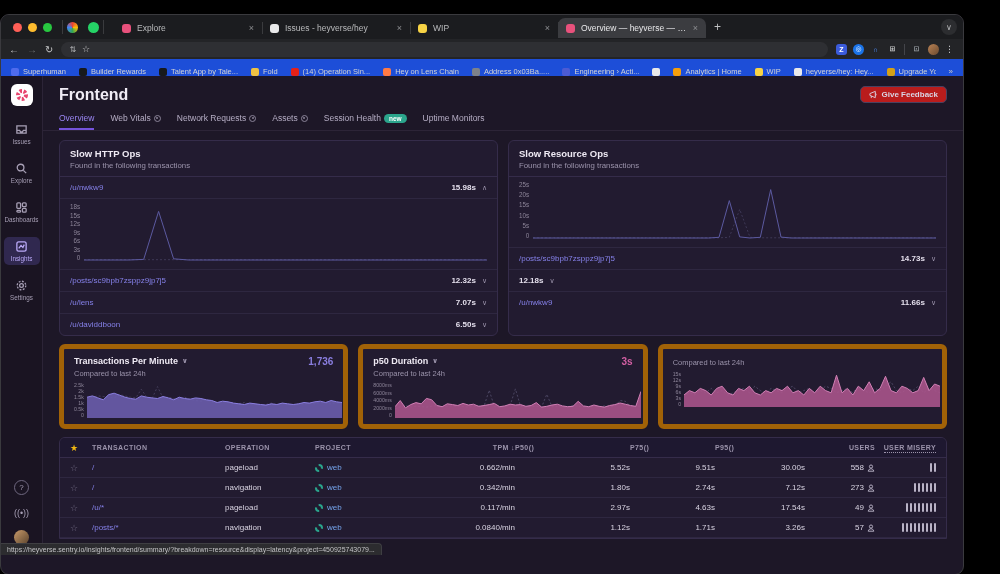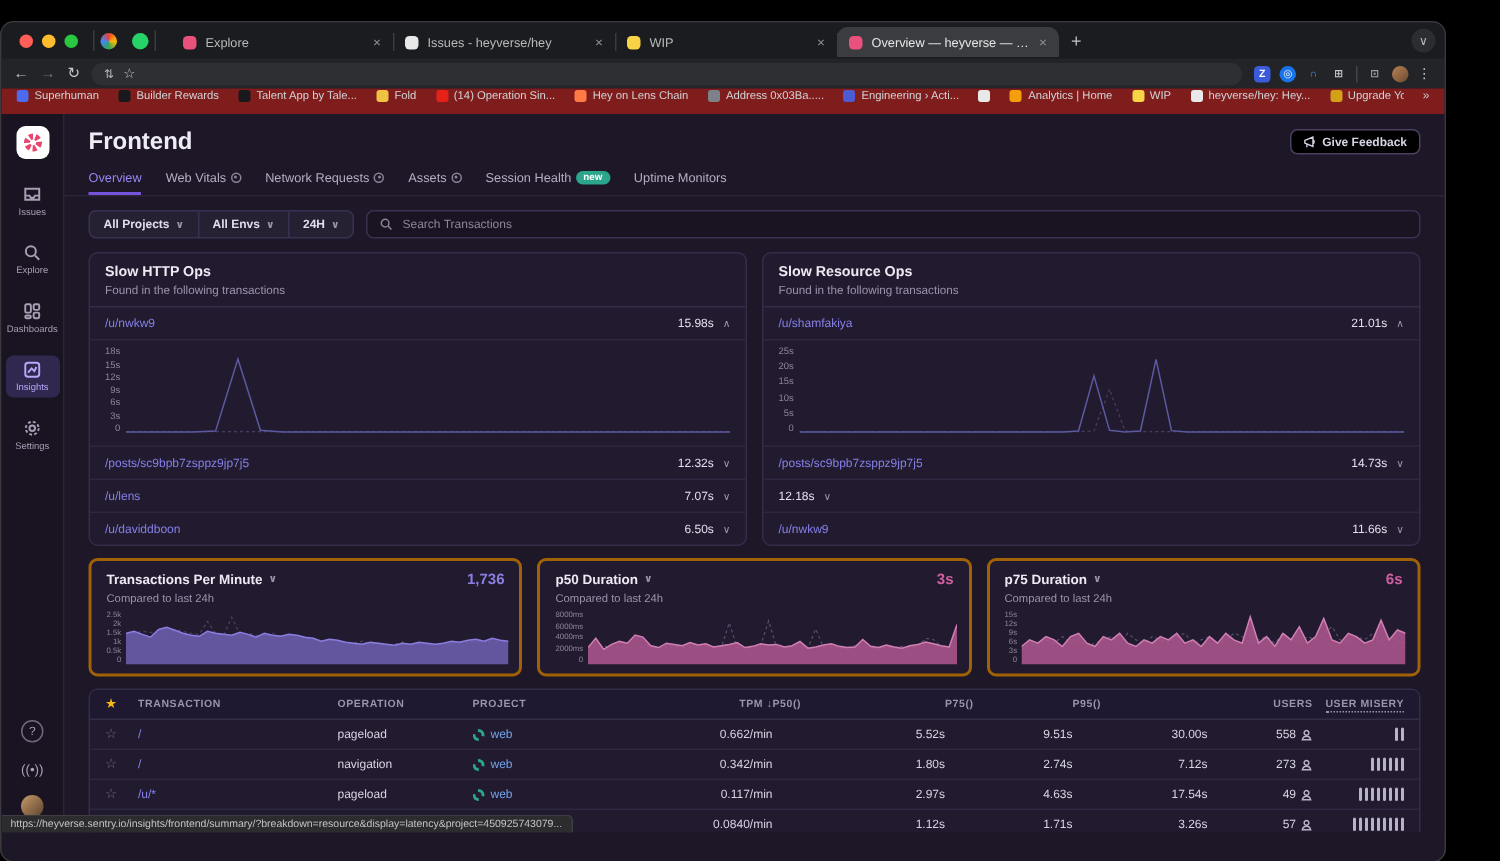--- a/index.html
+++ b/index.html
@@ -25,41 +25,41 @@
   .navbtn.dim{color:#6f7073}
   .urlpill{flex:1;height:15px;background:#2e2f33;border-radius:8px;display:flex;align-items:center;gap:6px;padding:0 8px;color:#d6d7d9;font-size:8px;min-width:0}
   .urlpill .site{color:#b5b6b9;font-size:8px}
   .url{white-space:nowrap;overflow:hidden;flex:1}
   .star{color:#c7c8ca;font-size:9px}
   .exts{display:flex;align-items:center;gap:6px}
   .ext{width:11px;height:11px;border-radius:3px;display:flex;align-items:center;justify-content:center;font-size:7px;font-weight:bold;color:#fff}
   .sep{width:1px;height:11px;background:#44454a}
   .avatar{width:11px;height:11px;border-radius:50%;background:linear-gradient(135deg,#b98255,#6b4a2f)}
   .dots{color:#c7c8ca;font-size:9px;letter-spacing:1px}
-  .bmbar{height:17px;background:#7f1d1d;display:flex;align-items:flex-start;padding:0 10px;gap:13px;overflow:hidden}
+  .bmbar{height:17px;background:#1d4ed8;display:flex;align-items:flex-end;padding:0 10px;gap:13px;overflow:hidden}
   .bm{display:flex;align-items:center;gap:4px;color:#d2d3d5;font-size:7.5px;white-space:nowrap}
   .bmic{width:8px;height:8px;border-radius:2px;flex:none}
   .bmmore{margin-left:auto;color:#c7c8ca;font-size:8px}
   
   .app{position:relative;height:479px;background:#1d1727;display:flex}
   .sidebar{width:42px;flex:none;background:#1a1422;border-right:1px solid #2c2437;display:flex;flex-direction:column;align-items:center;padding-top:8px}
   .logo{width:22px;height:22px;background:#fff;border-radius:6px;display:flex;align-items:center;justify-content:center;margin-bottom:14px}
   .sbitem{display:flex;flex-direction:column;align-items:center;gap:2px;margin-bottom:11px;color:#a79fb5;width:36px;padding:3px 0;border-radius:5px}
   .sbitem .lbl{font-size:6.3px}
   .sbitem svg{width:13px;height:13px;stroke:#a79fb5;fill:none;stroke-width:1.4}
   .sbitem.active{background:rgba(108,95,199,.28);color:#b9a8f7}
   .sbitem.active svg{stroke:#b9a8f7}
   .sbfoot{margin-top:auto;display:flex;flex-direction:column;align-items:center;gap:10px;padding-bottom:10px;color:#a79fb5}
   .circbtn{width:15px;height:15px;border:1px solid #6f6880;border-radius:50%;font-size:8px;display:flex;align-items:center;justify-content:center}
   .uavatar{width:15px;height:15px;border-radius:50%;background:linear-gradient(135deg,#c89a6a,#59422c)}
   .content{flex:1;min-width:0;display:flex;flex-direction:column}
   .pagehdr{padding:10px 16px 0}
   .hdrrow{display:flex;align-items:flex-start;justify-content:space-between}
   .ptitle{color:#f0ecf5;font-size:16px;font-weight:bold}
-  .fbbtn{display:flex;align-items:center;gap:4px;border:1px solid #4a4160;border-radius:5px;padding:3px 8px;color:#d9d4e4;font-size:8px;font-weight:bold;background:#000000}
+  .fbbtn{display:flex;align-items:center;gap:4px;border:1px solid #4a4160;border-radius:5px;padding:3px 8px;color:#d9d4e4;font-size:8px;font-weight:bold;background:#b91c1c}
   .tabs2{display:flex;gap:16px;margin-top:9px;font-size:8.5px;color:#b6aec5}
   .t2{display:flex;align-items:center;gap:3px;padding-bottom:5px;border-bottom:2px solid transparent}
   .t2.active{color:#9a86f2;border-bottom-color:#7553dc;font-weight:normal}
   .infoc{width:7px;height:7px;border:1px solid #8a8398;border-radius:50%;display:inline-flex;align-items:center;justify-content:center}
   .infoc::after{content:"";width:2px;height:2px;background:#8a8398;border-radius:50%}
   .newbadge{background:#2ba58c;color:#fff;font-size:6.5px;font-weight:bold;padding:1px 5px;border-radius:7px}
   .hdrdiv{height:1px;background:#2c2437}
   .body{flex:1;padding:9px 16px 0;overflow:hidden;position:relative}
   .filters{display:flex;gap:8px;margin-bottom:9px}
   .fgroup{display:flex;border:1px solid #3a3152;border-radius:5px;background:#262033;overflow:hidden}
@@ -70,26 +70,26 @@
   .searchbox input{flex:1;background:transparent;border:none;outline:none;color:#cfc9db;font-size:8px}
   .searchbox input::placeholder{color:#8d8599}
   .panels{display:flex;gap:10px;margin-bottom:8px}
   .panel{flex:1;background:#221b30;border:1px solid #352c4a;border-radius:6px;overflow:hidden}
   .ptop{padding:7px 10px 6px;border-bottom:1px solid #352c4a}
   .ptitle2{color:#eee9f3;font-size:9.5px;font-weight:bold}
   .psub{color:#9b93ab;font-size:7.8px;margin-top:2px}
   .oprow{display:flex;align-items:center;padding:6px 10px;border-bottom:1px solid #2e2740}
   .oprow:last-child{border-bottom:none}
   .oplink{color:#8580e8;font-size:8px;flex:1;text-decoration:none}
-  .optime{color:#e4dfec;font-size:8px;font-weight:normal;margin-right:6px}
+  .optime{color:#e4dfec;font-size:8px;font-weight:bold;margin-right:6px}
   .chartbox{display:flex;padding:4px 10px 8px;border-bottom:1px solid #2e2740}
   .yticks{display:flex;flex-direction:column;justify-content:space-between;align-items:flex-end;color:#8d8599;font-size:6.3px;padding-right:4px;flex:none}
   .sparksvg{flex:1;min-width:0}
   .minis{display:flex;gap:10px;margin-bottom:8px}
-  .mini{flex:1;background:#221b30;border:2px solid #a16207;border-radius:6px;padding:7px 10px 6px;min-width:0}
+  .mini{flex:1;background:#221b30;border:5px solid #a16207;border-radius:6px;padding:7px 10px 6px;min-width:0}
   .minihdr{display:flex;justify-content:space-between;align-items:flex-start}
   .minit{color:#eee9f3;font-size:9px;font-weight:bold;display:flex;gap:4px;align-items:center}
   .minival{font-size:10px;font-weight:bold}
   .minisub{color:#9b93ab;font-size:7.5px;margin:2px 0 4px}
   .minichart{display:flex;height:36px}
   .yticks.tiny{font-size:5.2px;padding-right:3px}
   
   .tbl{background:#221b30;border:1px solid #352c4a;border-radius:6px 6px 0 0;overflow:hidden}
   .trow{display:grid;grid-template-columns:22px 133px 90px 90px 110px 115px 85px 90px 70px 1fr;align-items:center;height:20px;padding:0 10px;border-bottom:1px solid #2e2740}
   .trow.head{background:#1e1830;height:20px;border-bottom:1px solid #352c4a}
@@ -309,43 +309,20 @@
                 <span class="newbadge">new</span>
               </div>
               <div class="t2">
                 <span>Uptime Monitors</span>
               </div>
             </div>
         </div>
         <div class="hdrdiv"></div>
 
         <div class="body">
-          <div class="filters">
-            <div class="fgroup">
-              <div class="fbtn">
-                  <span>All Projects</span>
-                  <span class="chev">∨</span>
-                </div>
-              <div class="fbtn">
-                  <span>All Envs</span>
-                  <span class="chev">∨</span>
-                </div>
-              <div class="fbtn">
-                  <span>24H</span>
-                  <span class="chev">∨</span>
-                </div>
-            </div>
-            <div class="searchbox">
-              <svg width="9" height="9" viewBox="0 0 12 12">
-                  <circle cx="5" cy="5" r="3.4" stroke="#8d8599" fill="none" stroke-width="1.3"></circle>
-                  <path d="M7.6 7.6l3 3" stroke="#8d8599" stroke-width="1.3"></path>
-                </svg>
-              <input placeholder="Search Transactions" style="">
-            </div>
-          </div>
 
           <div class="panels" id="opspanels">
               <div class="panel">
                 <div class="ptop">
                   <div class="ptitle2">Slow HTTP Ops</div>
                   <div class="psub">Found in the following transactions</div>
                 </div>
                 <div class="oprow">
                   <a class="oplink">/u/nwkw9</a>
                   <span class="optime">15.98s</span>
@@ -379,25 +356,20 @@
                 <div class="oprow">
                   <a class="oplink">/u/daviddboon</a>
                   <span class="optime">6.50s</span>
                   <span class="chev">∨</span>
                 </div>
               </div>
               <div class="panel">
                 <div class="ptop">
                   <div class="ptitle2">Slow Resource Ops</div>
                   <div class="psub">Found in the following transactions</div>
-                </div>
-                <div class="oprow">
-                  <a class="oplink">/u/shamfakiya</a>
-                  <span class="optime">21.01s</span>
-                  <span class="chev">∧</span>
                 </div>
                 <div class="chartbox">
                   <div class="yticks">
                     <span>25s</span>
                     <span>20s</span>
                     <span>15s</span>
                     <span>10s</span>
                     <span>5s</span>
                     <span>0</span>
                   </div>
@@ -467,27 +439,20 @@
                     <span>0</span>
                   </div>
                   <div class="sparksvg"><svg width="246" height="36" viewBox="0 0 246 36">
                       <polyline points="0.0,26.8 5.2,24.7 10.5,23.5 15.7,25.1 20.9,24.3 26.2,24.7 31.4,25.1 36.6,24.3 41.9,23.5 47.1,24.7 52.3,24.3 57.6,23.9 62.8,24.7 68.0,24.3 73.3,25.1 78.5,24.7 83.7,23.9 89.0,24.3 94.2,8.2 99.4,24.7 104.7,25.1 109.9,24.3 115.1,23.5 120.4,6.9 125.6,24.3 130.9,25.1 136.1,24.7 141.3,24.3 146.6,25.1 151.8,12.3 157.0,24.7 162.3,24.3 167.5,25.1 172.7,24.7 178.0,23.5 183.2,24.3 188.4,24.7 193.7,25.1 198.9,24.3 204.1,24.7 209.4,23.9 214.6,24.7 219.8,24.3 225.1,18.5 230.3,19.3 235.5,24.3 240.8,24.7 246.0,23.9" fill="none" stroke="#55506e" stroke-width="0.8" stroke-dasharray="2,2"></polyline>
                       <polygon points="0,36 0.0,24.7 5.2,18.5 10.5,25.9 15.7,22.6 20.9,20.6 26.2,21.8 31.4,16.4 36.6,17.7 41.9,23.5 47.1,24.7 52.3,21.8 57.6,22.6 62.8,23.5 68.0,21.4 73.3,23.0 78.5,22.2 83.7,24.3 89.0,23.5 94.2,22.6 99.4,21.4 104.7,24.7 109.9,23.9 115.1,22.2 120.4,23.0 125.6,22.6 130.9,24.3 136.1,23.5 141.3,20.6 146.6,25.1 151.8,24.3 157.0,23.0 162.3,22.2 167.5,23.9 172.7,24.7 178.0,24.3 183.2,19.3 188.4,23.9 193.7,24.7 198.9,23.0 204.1,24.3 209.4,25.1 214.6,23.5 219.8,22.6 225.1,21.0 230.3,22.2 235.5,23.5 240.8,24.3 246.0,9.4 246,36" fill="rgba(168,84,139,0.9)"></polygon>
                       <polyline points="0.0,24.7 5.2,18.5 10.5,25.9 15.7,22.6 20.9,20.6 26.2,21.8 31.4,16.4 36.6,17.7 41.9,23.5 47.1,24.7 52.3,21.8 57.6,22.6 62.8,23.5 68.0,21.4 73.3,23.0 78.5,22.2 83.7,24.3 89.0,23.5 94.2,22.6 99.4,21.4 104.7,24.7 109.9,23.9 115.1,22.2 120.4,23.0 125.6,22.6 130.9,24.3 136.1,23.5 141.3,20.6 146.6,25.1 151.8,24.3 157.0,23.0 162.3,22.2 167.5,23.9 172.7,24.7 178.0,24.3 183.2,19.3 188.4,23.9 193.7,24.7 198.9,23.0 204.1,24.3 209.4,25.1 214.6,23.5 219.8,22.6 225.1,21.0 230.3,22.2 235.5,23.5 240.8,24.3 246.0,9.4" fill="none" stroke="#d07fb4" stroke-width="1"></polyline>
                     </svg></div>
                 </div>
             </div>
             <div class="mini">
-              <div class="minihdr">
-                  <span class="minit">
-                    <span>p75 Duration</span>
-                    <span class="chev">∨</span>
-                  </span>
-                  <span class="minival" style="color:#d35fa3">6s</span>
-                </div>
               <div class="minisub">Compared to last 24h</div>
               <div class="minichart">
                   <div class="yticks tiny">
                     <span>15s</span>
                     <span>12s</span>
                     <span>9s</span>
                     <span>6s</span>
                     <span>3s</span>
                     <span>0</span>
                   </div>

